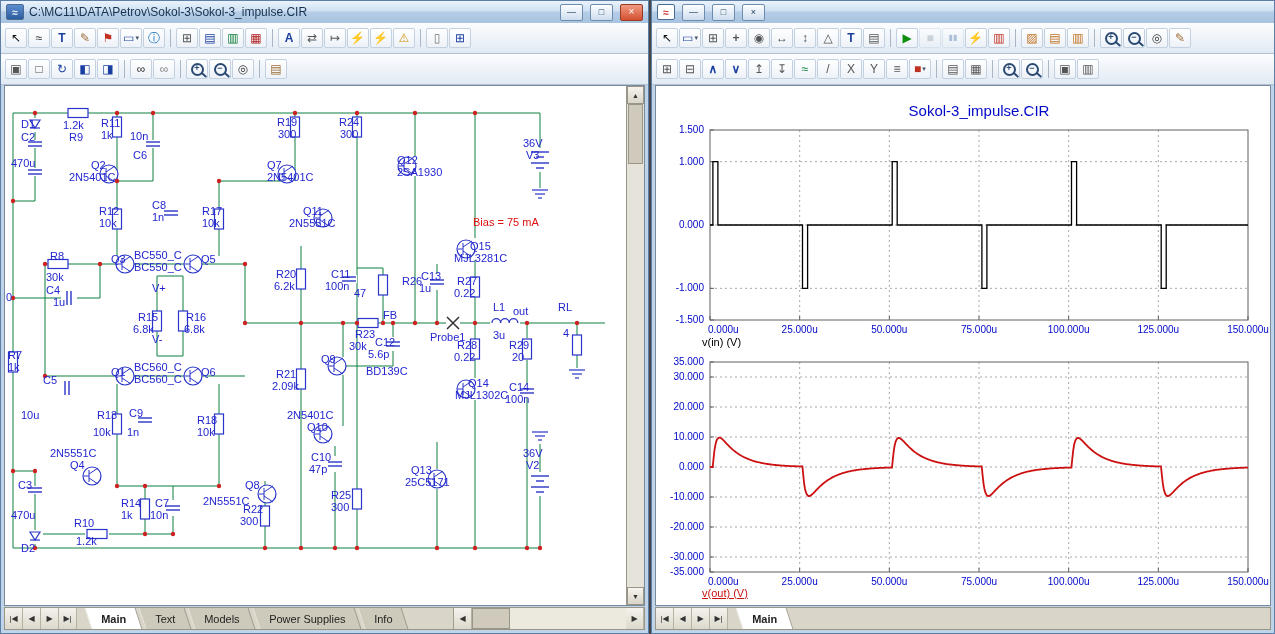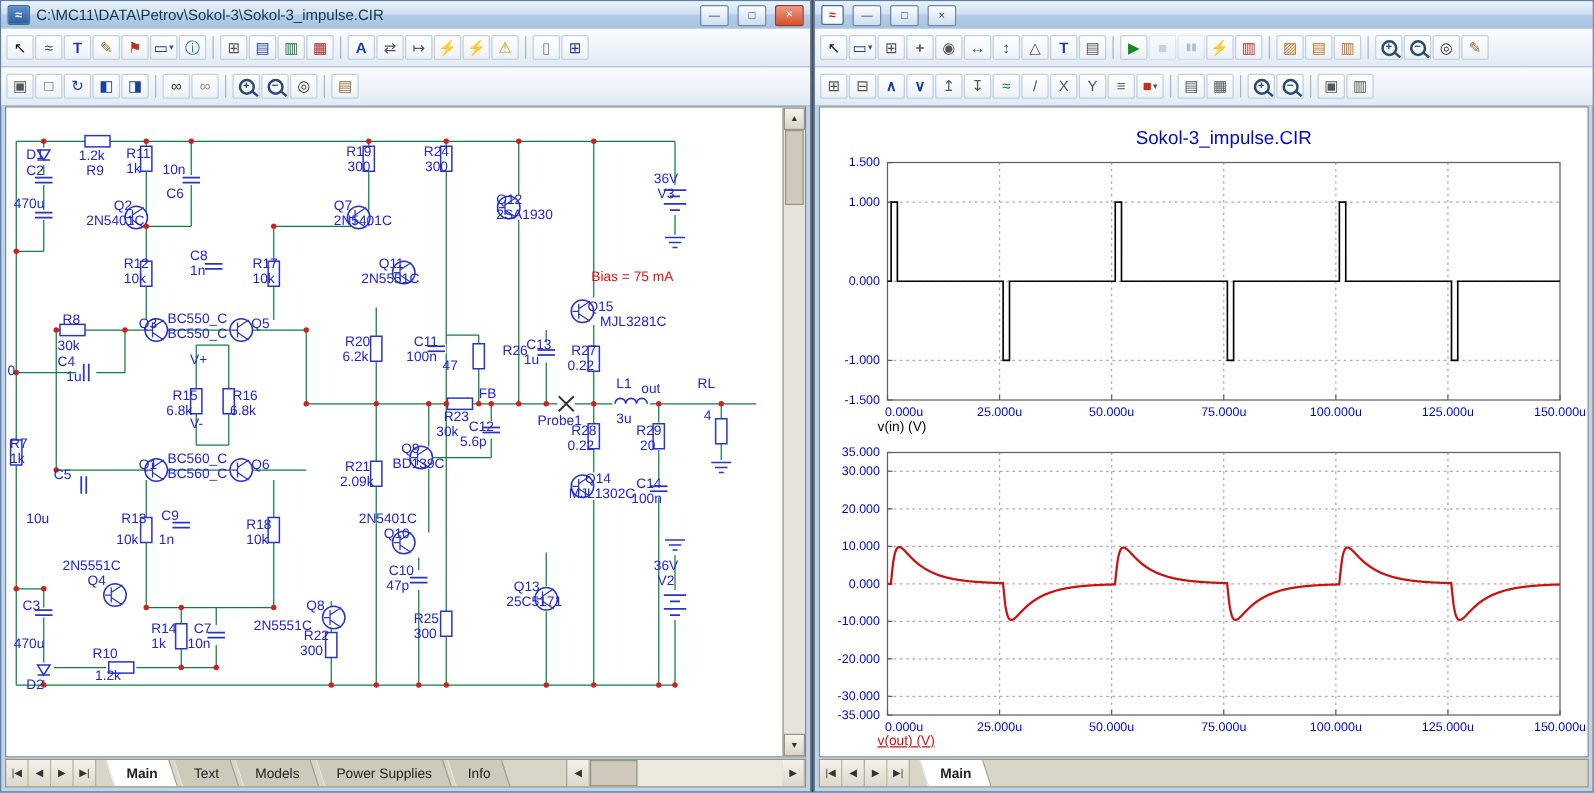--- a/index.html
+++ b/index.html
@@ -460,21 +460,21 @@
           <div class="slabel" style="left: 94px; top: 120px;">R12</div>
           <div class="slabel" style="left: 94px; top: 132px;">10k</div>
           <div class="slabel" style="left: 147px; top: 114px;">C8</div>
           <div class="slabel" style="left: 147px; top: 126px;">1n</div>
           <div class="slabel" style="left: 197px; top: 120px;">R17</div>
           <div class="slabel" style="left: 197px; top: 132px;">10k</div>
           <div class="slabel" style="left: 298px; top: 120px;">Q11</div>
           <div class="slabel" style="left: 284px; top: 132px;">2N5551C</div>
           <div class="slabel" style="left: 468px; top: 131px; color: rgb(221, 17, 17);">Bias = 75 mA</div>
           <div class="slabel" style="left: 465px; top: 155px;">Q15</div>
-          <div class="slabel" style="left: 475px; top: 167px;">MJL3281C</div>
+          <div class="slabel" style="left: 449px; top: 167px;">MJL3281C</div>
           <div class="slabel" style="left: 45px; top: 165px;">R8</div>
           <div class="slabel" style="left: 41px; top: 186px;">30k</div>
           <div class="slabel" style="left: 106px; top: 168px;">Q3</div>
           <div class="slabel" style="left: 129px; top: 164px;">BC550_C</div>
           <div class="slabel" style="left: 129px; top: 176px;">BC550_C</div>
           <div class="slabel" style="left: 196px; top: 168px;">Q5</div>
           <div class="slabel" style="left: 271px; top: 183px;">R20</div>
           <div class="slabel" style="left: 269px; top: 195px;">6.2k</div>
           <div class="slabel" style="left: 326px; top: 183px;">C11</div>
           <div class="slabel" style="left: 320px; top: 195px;">100n</div>
@@ -506,21 +506,21 @@
           <div class="slabel" style="left: 1px; top: 206px;">0</div>
           <div class="slabel" style="left: 3px; top: 264px;">R7</div>
           <div class="slabel" style="left: 3px; top: 276px;">1k</div>
           <div class="slabel" style="left: 106px; top: 281px;">Q1</div>
           <div class="slabel" style="left: 129px; top: 276px;">BC560_C</div>
           <div class="slabel" style="left: 129px; top: 288px;">BC560_C</div>
           <div class="slabel" style="left: 196px; top: 281px;">Q6</div>
           <div class="slabel" style="left: 271px; top: 283px;">R21</div>
           <div class="slabel" style="left: 267px; top: 295px;">2.09k</div>
           <div class="slabel" style="left: 316px; top: 268px;">Q9</div>
-          <div class="slabel" style="left: 309px; top: 280px;">BD139C</div>
+          <div class="slabel" style="left: 326px; top: 280px; padding-left: 35px;">BD139C</div>
           <div class="slabel" style="left: 452px; top: 254px;">R28</div>
           <div class="slabel" style="left: 449px; top: 266px;">0.22</div>
           <div class="slabel" style="left: 504px; top: 254px;">R29</div>
           <div class="slabel" style="left: 507px; top: 266px;">20</div>
           <div class="slabel" style="left: 38px; top: 289px;">C5</div>
           <div class="slabel" style="left: 16px; top: 324px;">10u</div>
           <div class="slabel" style="left: 463px; top: 292px;">Q14</div>
           <div class="slabel" style="left: 450px; top: 304px;">MJL1302C</div>
           <div class="slabel" style="left: 504px; top: 296px;">C14</div>
           <div class="slabel" style="left: 500px; top: 308px;">100n</div>

